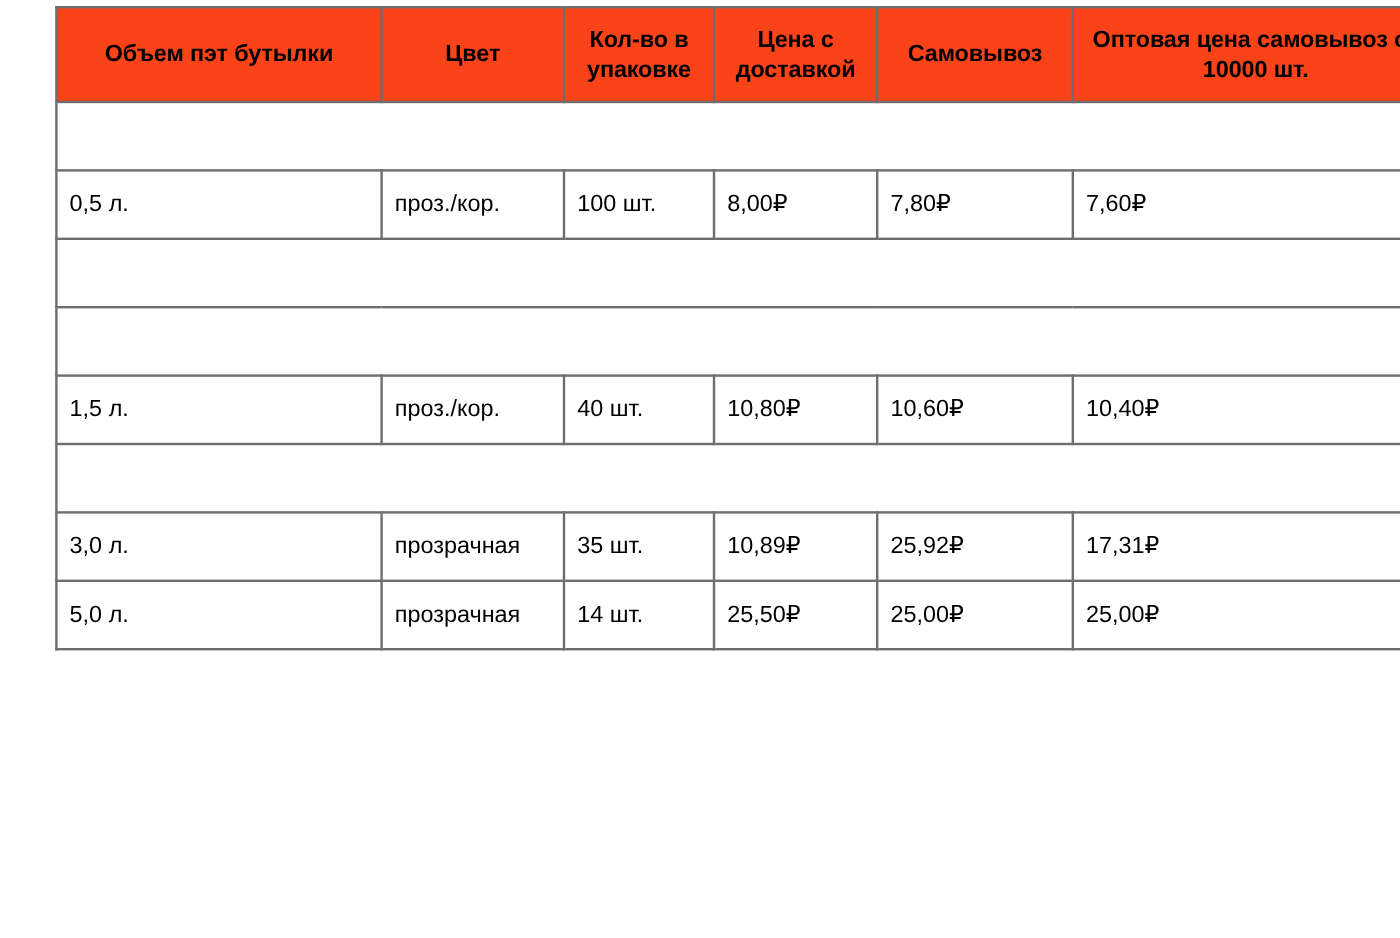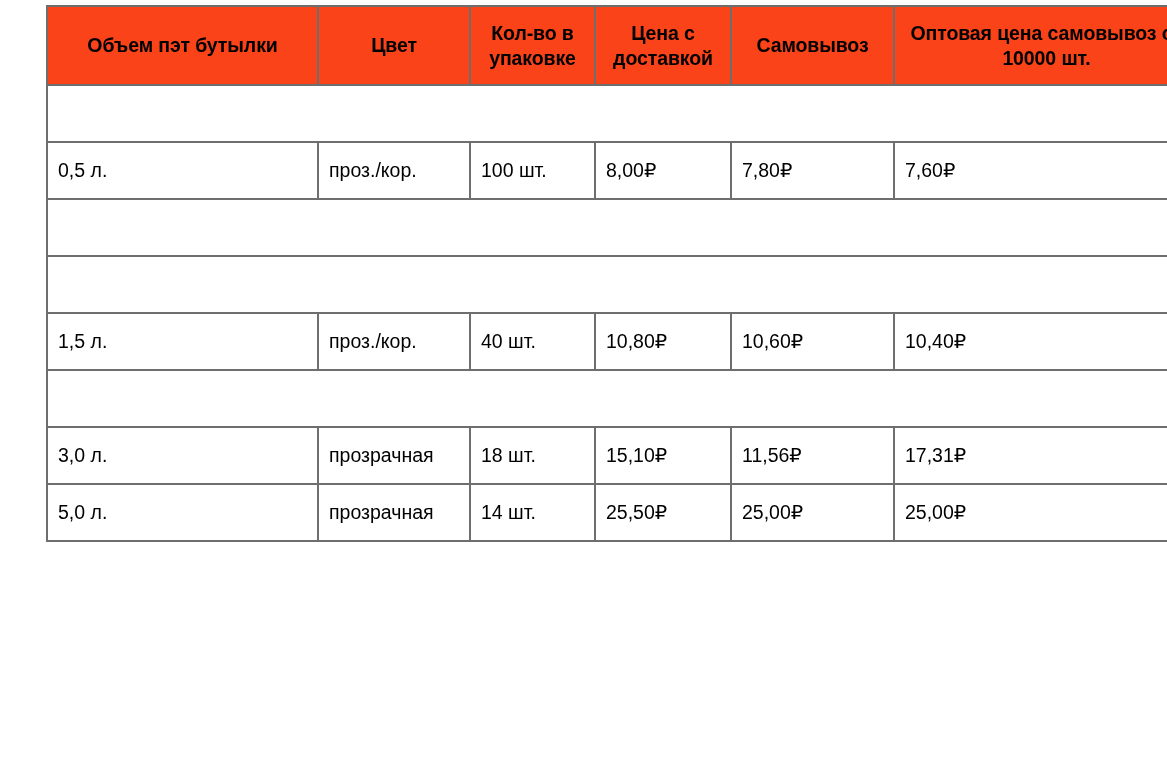--- a/index.html
+++ b/index.html
@@ -120,23 +120,23 @@
           <td>10,80₽</td>
           <td>10,60₽</td>
           <td>10,40₽</td>
         </tr>
         <tr class="spacer-row">
           <td colspan="6"></td>
         </tr>
         <tr class="data-row">
           <td>3,0 л.</td>
           <td>прозрачная</td>
-          <td>18 шт.</td>
-          <td>15,10₽</td>
-          <td>11,56₽</td>
+          <td>35 шт.</td>
+          <td>10,89₽</td>
+          <td>25,92₽</td>
           <td>17,31₽</td>
         </tr>
         <tr class="data-row">
           <td>5,0 л.</td>
           <td>прозрачная</td>
           <td>14 шт.</td>
           <td>25,50₽</td>
           <td>25,00₽</td>
           <td>25,00₽</td>
         </tr>

